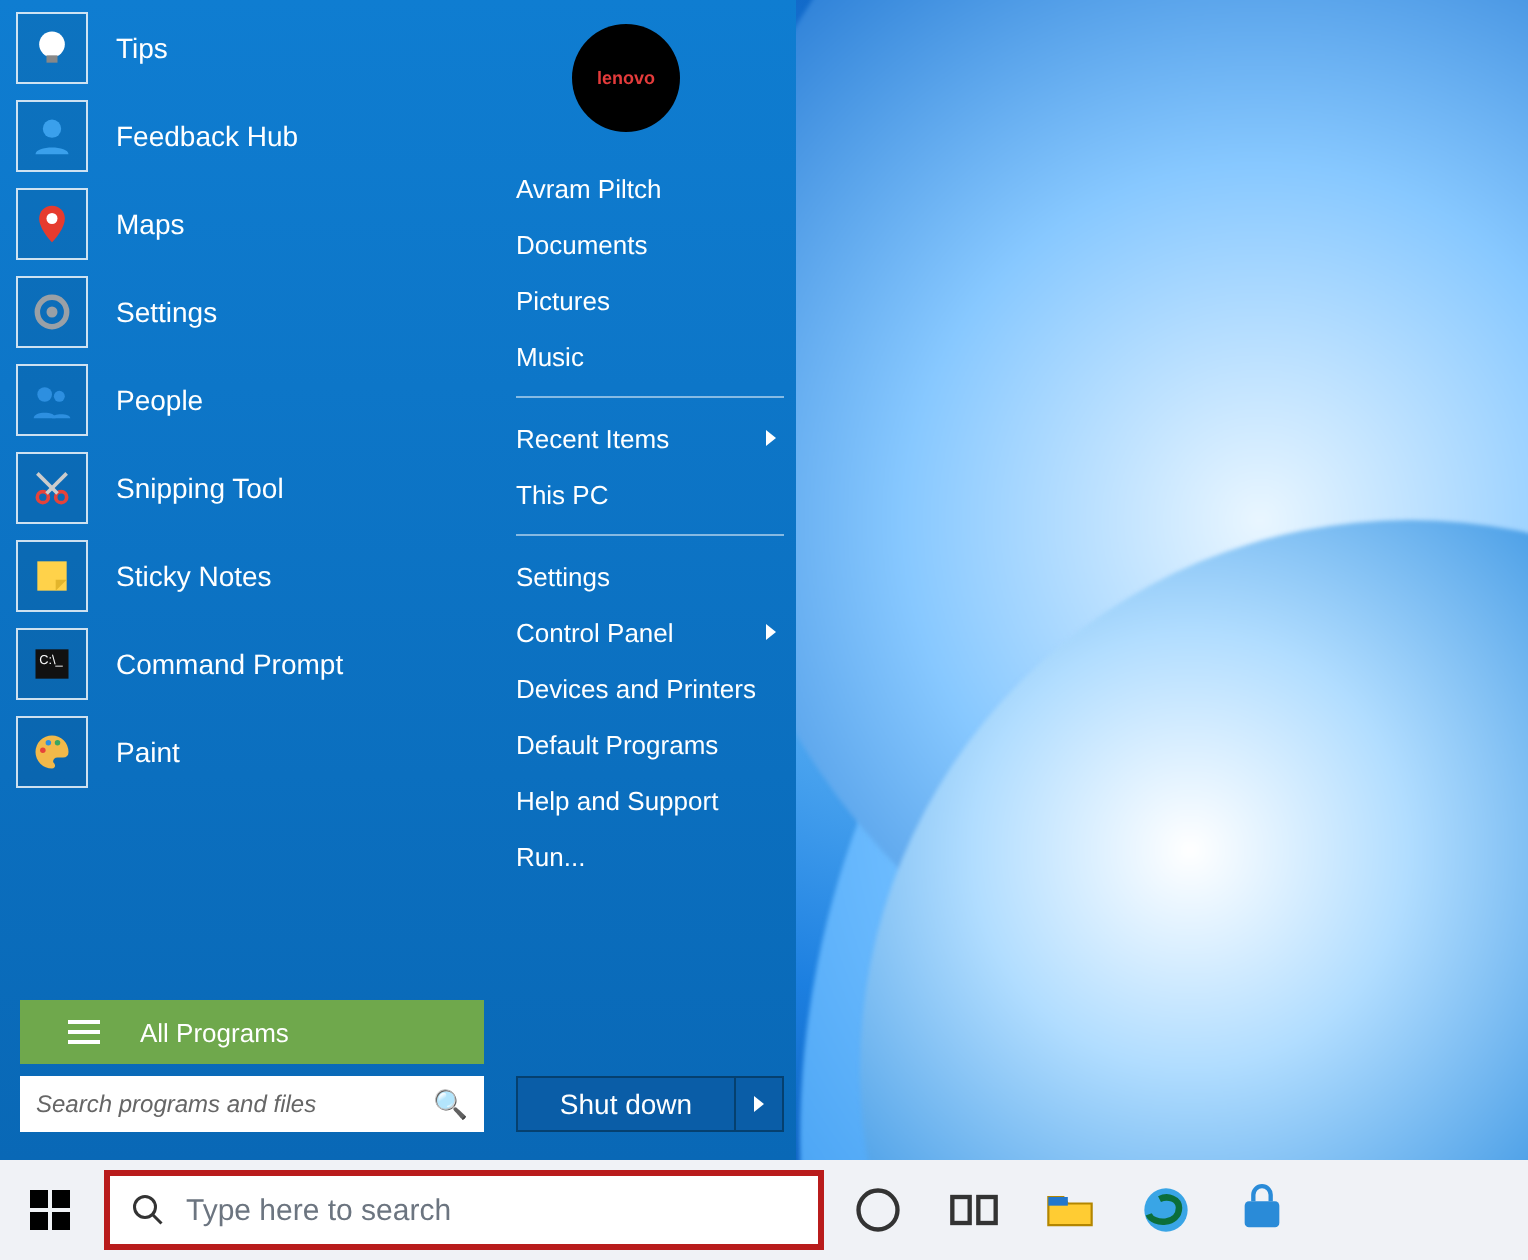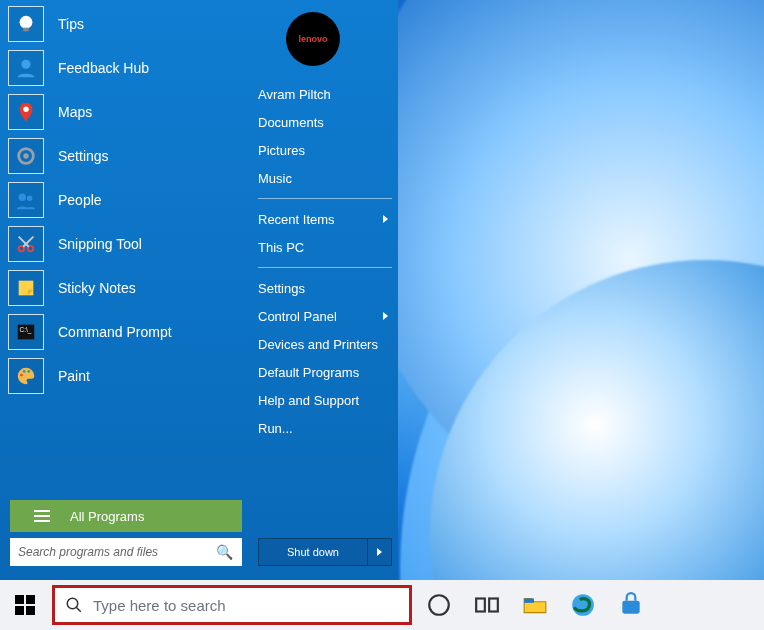--- a/index.html
+++ b/index.html
@@ -45,21 +45,21 @@
   .sm-left .search-box{margin:0 6px 8px 6px;height:28px;background:#fff;display:flex;align-items:center;padding:0 8px;color:#666;font-size:12px;font-style:italic}
   .search-box .sp{margin-left:auto;font-style:normal;font-weight:bold;color:#000;font-size:14px}
 
   .user-pic{width:54px;height:54px;border-radius:50%;background:#000;margin:8px 0 14px 28px;display:flex;align-items:center;justify-content:center;color:#e43b3b;font-size:9px;font-weight:bold;text-align:center;line-height:1}
 
   .r-item{height:28px;display:flex;align-items:center;cursor:pointer;position:relative}
   .r-item .arrow{position:absolute;right:4px;top:50%;transform:translateY(-50%);width:0;height:0;border-top:4px solid transparent;border-bottom:4px solid transparent;border-left:5px solid #fff}
   .r-sep{height:1px;background:rgba(255,255,255,.5);margin:6px 0}
 
   .shutdown{margin-top:auto;margin-bottom:8px;display:flex;height:28px}
-  .shutdown .sd-main{flex:1;background:#0a5da7;border:1px solid #05406f;display:flex;align-items:center;justify-content:center;font-size:11px;cursor:pointer}
+  .shutdown .sd-main{flex:1;background:#0a5da7;border:1px solid #05406f;display:flex;align-items:center;justify-content:center;font-size:14px;cursor:pointer}
   .shutdown .sd-arr{width:24px;background:#0a5da7;border:1px solid #05406f;border-left:none;display:flex;align-items:center;justify-content:center;cursor:pointer}
   .sd-arr span{width:0;height:0;border-top:4px solid transparent;border-bottom:4px solid transparent;border-left:5px solid #fff}
 </style>
 </head>
 <body>
 
 <div class="wallpaper">
   <div class="fold f1"></div>
     <div class="fold f2"></div>
     <div class="fold f3"></div>

